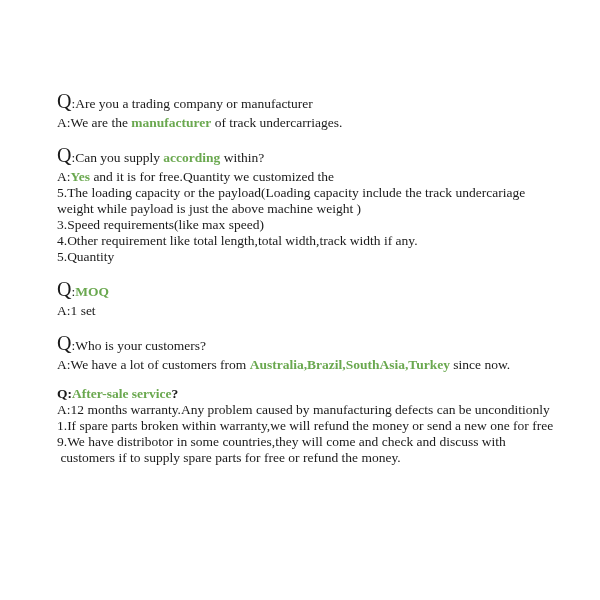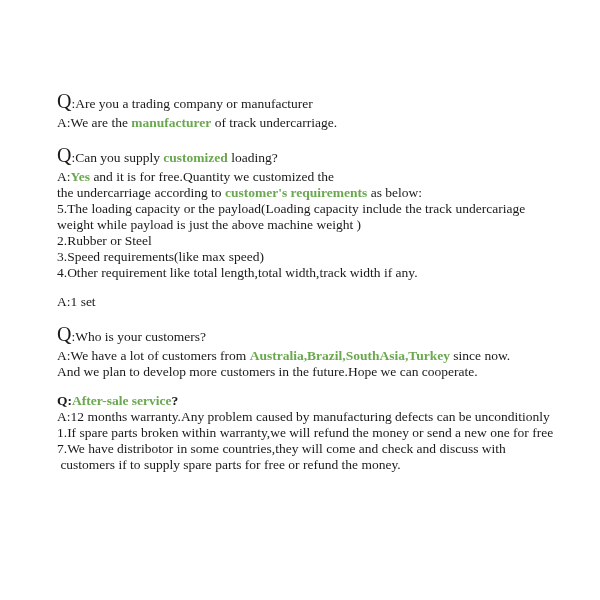--- a/index.html
+++ b/index.html
@@ -47,41 +47,40 @@
     font-weight: 700;
   }
 </style>
 </head>
 <body>
 
 <main class="page">
   <div id="faq">
       <section class="faq-section">
         <div class="line bigq-line"><span class="s-q">Q</span><span class="s-n">:Are you a trading company or manufacturer</span></div>
-        <div class="line"><span class="s-n">A:We are the </span><span class="s-g">manufacturer</span><span class="s-n"> of track undercarriage.</span></div>
+        <div class="line"><span class="s-n">A:We are the </span><span class="s-g">manufacturer</span><span class="s-n"> of track undercarriages.</span></div>
       </section>
       <section class="faq-section">
-        <div class="line bigq-line"><span class="s-q">Q</span><span class="s-n">:Can you supply </span><span class="s-g">customized</span><span class="s-n"> loading?</span></div>
+        <div class="line bigq-line"><span class="s-q">Q</span><span class="s-n">:Can you supply </span><span class="s-g">according</span><span class="s-n"> within?</span></div>
         <div class="line"><span class="s-n">A:</span><span class="s-g">Yes</span><span class="s-n"> and it is for free.Quantity we customized the</span></div>
-        <div class="line"><span class="s-n">the undercarriage according to </span><span class="s-g">customer's requirements</span><span class="s-n"> as below:</span></div>
         <div class="line"><span class="s-n">5.The loading capacity or the payload(Loading capacity include the track undercariage</span></div>
         <div class="line"><span class="s-n">weight while payload is just the above machine weight )</span></div>
-        <div class="line"><span class="s-n">2.Rubber or Steel</span></div>
         <div class="line"><span class="s-n">3.Speed requirements(like max speed)</span></div>
         <div class="line"><span class="s-n">4.Other requirement like total length,total width,track width if any.</span></div>
+        <div class="line"><span class="s-n">5.Quantity</span></div>
       </section>
       <section class="faq-section">
+        <div class="line bigq-line"><span class="s-q">Q</span><span class="s-n">:</span><span class="s-g">MOQ</span></div>
         <div class="line"><span class="s-n">A:1 set</span></div>
       </section>
       <section class="faq-section">
         <div class="line bigq-line"><span class="s-q">Q</span><span class="s-n">:Who is your customers?</span></div>
         <div class="line"><span class="s-n">A:We have a lot of customers from </span><span class="s-g">Australia,Brazil,SouthAsia,Turkey</span><span class="s-n"> since now.</span></div>
-        <div class="line"><span class="s-n">And we plan to develop more customers in the future.Hope we can cooperate.</span></div>
       </section>
       <section class="faq-section">
         <div class="line"><span class="s-b">Q:</span><span class="s-g">After-sale service</span><span class="s-b">?</span></div>
         <div class="line"><span class="s-n">A:12 months warranty.Any problem caused by manufacturing defects can be unconditionly</span></div>
         <div class="line"><span class="s-n">1.If spare parts broken within warranty,we will refund the money or send a new one for free</span></div>
-        <div class="line"><span class="s-n">7.We have distribotor in some countries,they will come and check and discuss with</span></div>
+        <div class="line"><span class="s-n">9.We have distribotor in some countries,they will come and check and discuss with</span></div>
         <div class="line"><span class="s-n"> customers if to supply spare parts for free or refund the money.</span></div>
       </section>
     </div>
 </main>
 
 </body></html>

